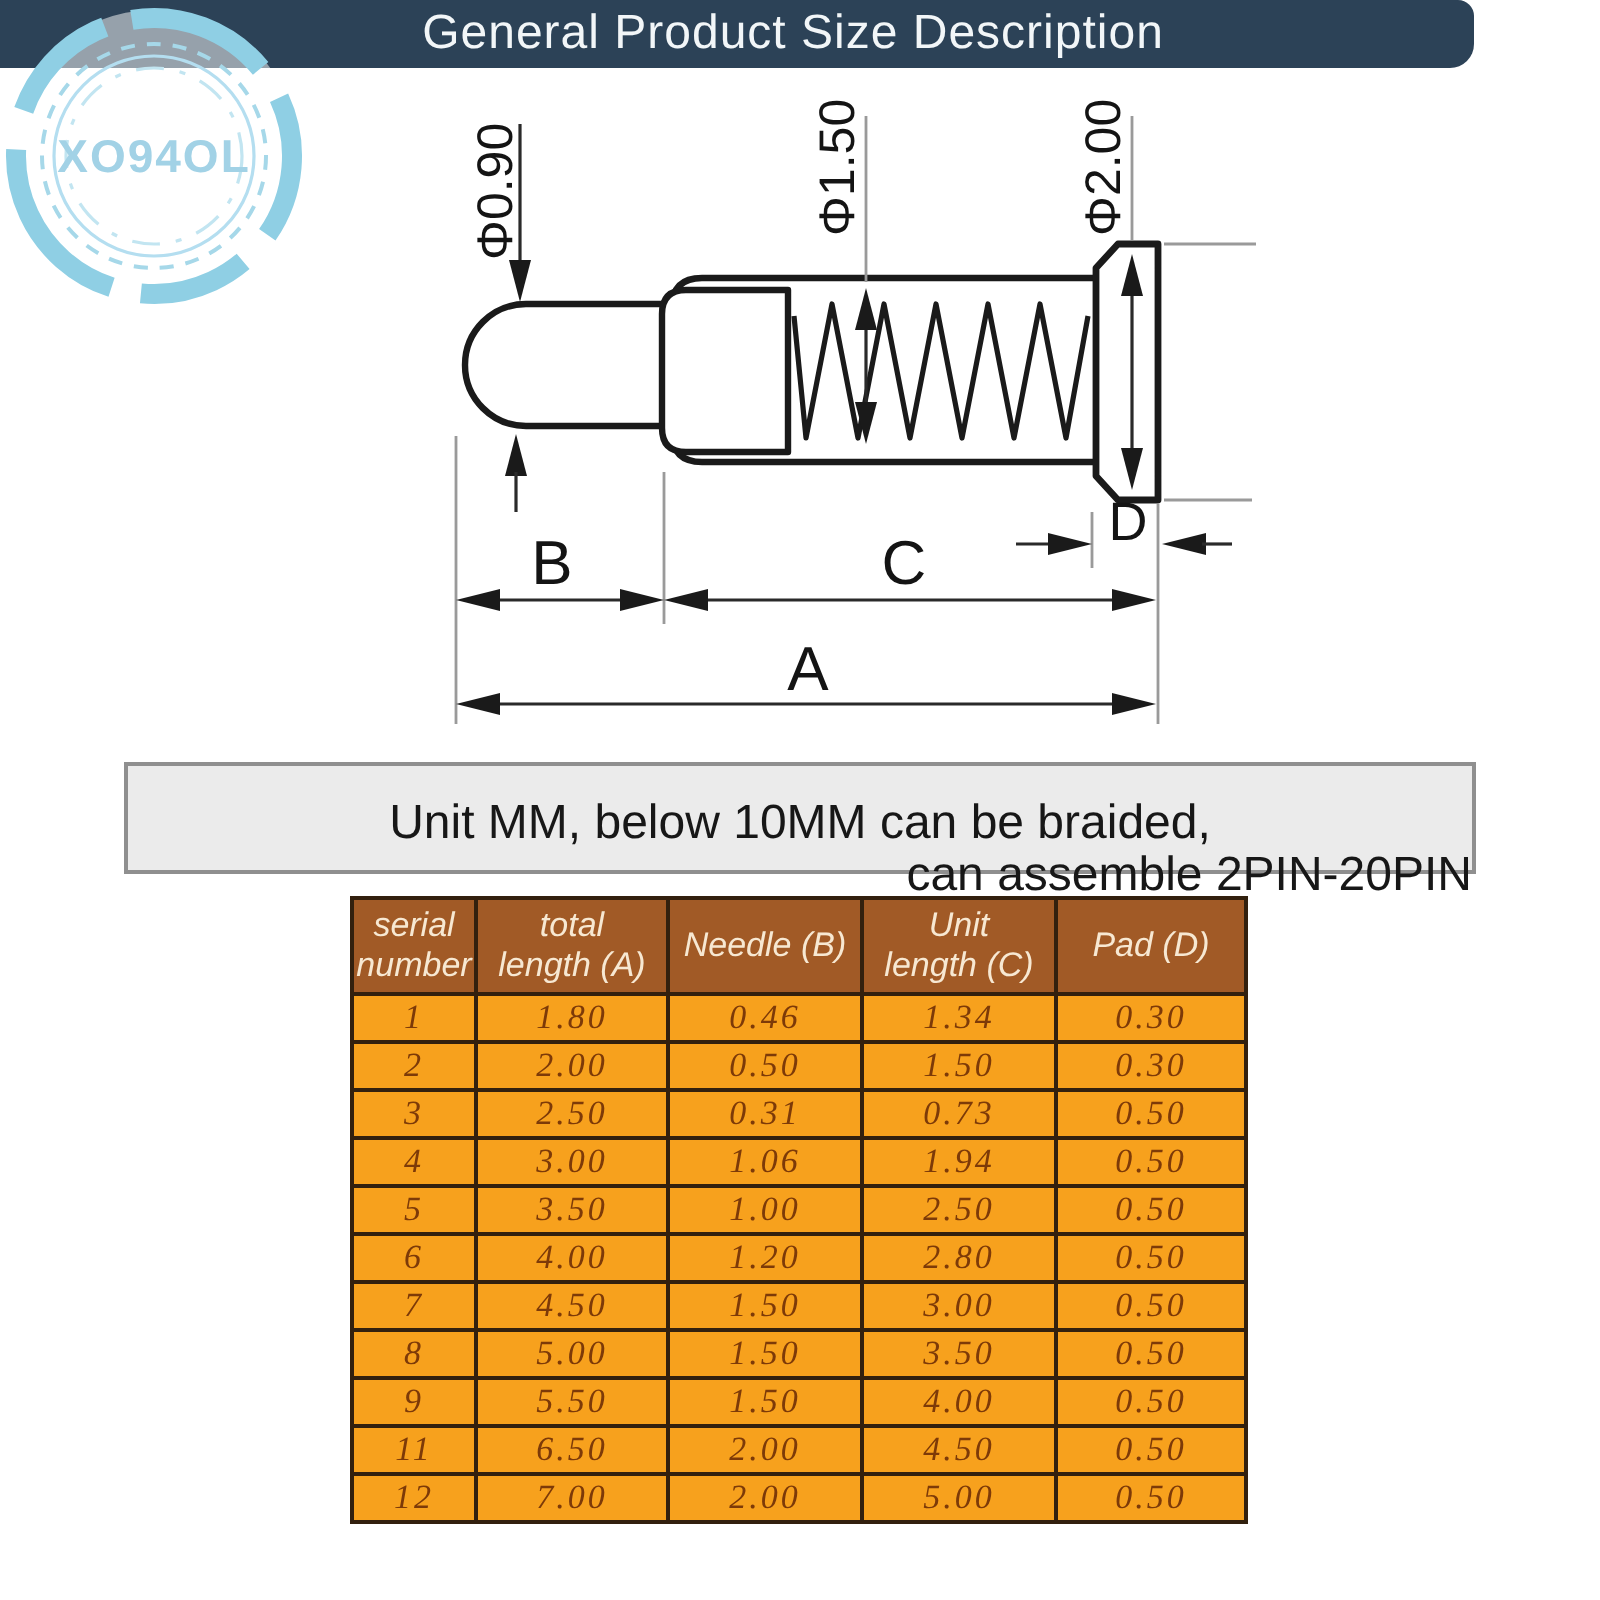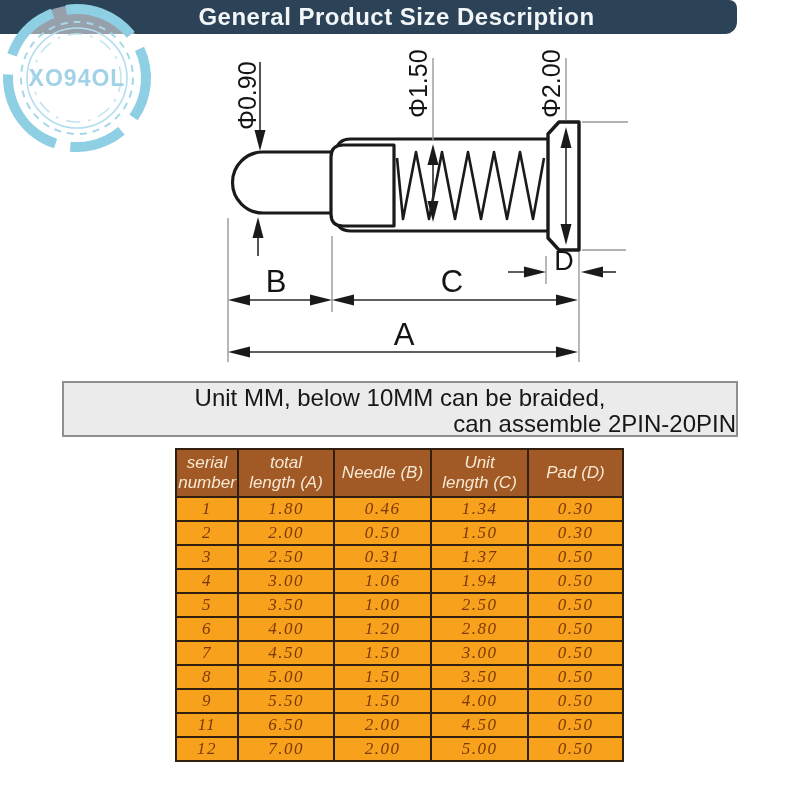--- a/index.html
+++ b/index.html
@@ -8,36 +8,36 @@
     font-family:"Liberation Sans", sans-serif;overflow:hidden;
   }
   
   .title-bar{
     position:absolute;left:0;top:0;width:737px;height:34px;
     background:#2c4257;border-radius:0 8px 12px 0;
     z-index:2;display:flex;align-items:center;justify-content:center;
     padding-left:56px;box-sizing:border-box;
   }
   .title-bar span{
-    color:#f2f6f8;font-size:24px;font-weight:700;letter-spacing:0.5px;white-space:nowrap;
+    color:#f2f6f8;font-size:24px;font-weight:400;letter-spacing:0.5px;white-space:nowrap;
   }
   
   .logo{position:absolute;left:-3px;top:-3px;z-index:3;}
   .logo text{
     font-family:"Liberation Sans", sans-serif;font-size:23px;font-weight:bold;
     letter-spacing:1px;fill:#a2d2e6;
   }
   
   .diagram{position:absolute;left:0;top:0;z-index:1;}
   .diagram text{font-family:"Liberation Sans", sans-serif;fill:#141414;}
   
   .note-box{
     position:absolute;left:62px;top:381px;width:676px;height:56px;
     background:#ebebeb;border:2px solid #8f8f8f;box-sizing:border-box;
-    color:#171717;font-size:24px;line-height:26px;padding-top:2px;
+    color:#171717;font-size:24px;line-height:26px;padding-top:16px;
   }
   .note-line1{text-align:center;}
   .note-line2{text-align:right;padding-left:82px;}
   
   .size-table{
     position:absolute;left:175px;top:448px;border-collapse:collapse;
     background:#f7a11d;table-layout:fixed;width:447px;font-style:italic;
   }
   .size-table th,.size-table td{border:2px solid #32200e;}
   .size-table th{
@@ -168,21 +168,21 @@
         <td>2</td>
         <td>2.00</td>
         <td>0.50</td>
         <td>1.50</td>
         <td>0.30</td>
       </tr>
       <tr>
         <td>3</td>
         <td>2.50</td>
         <td>0.31</td>
-        <td>1.37</td>
+        <td>0.73</td>
         <td>0.50</td>
       </tr>
       <tr>
         <td>4</td>
         <td>3.00</td>
         <td>1.06</td>
         <td>1.94</td>
         <td>0.50</td>
       </tr>
       <tr>

